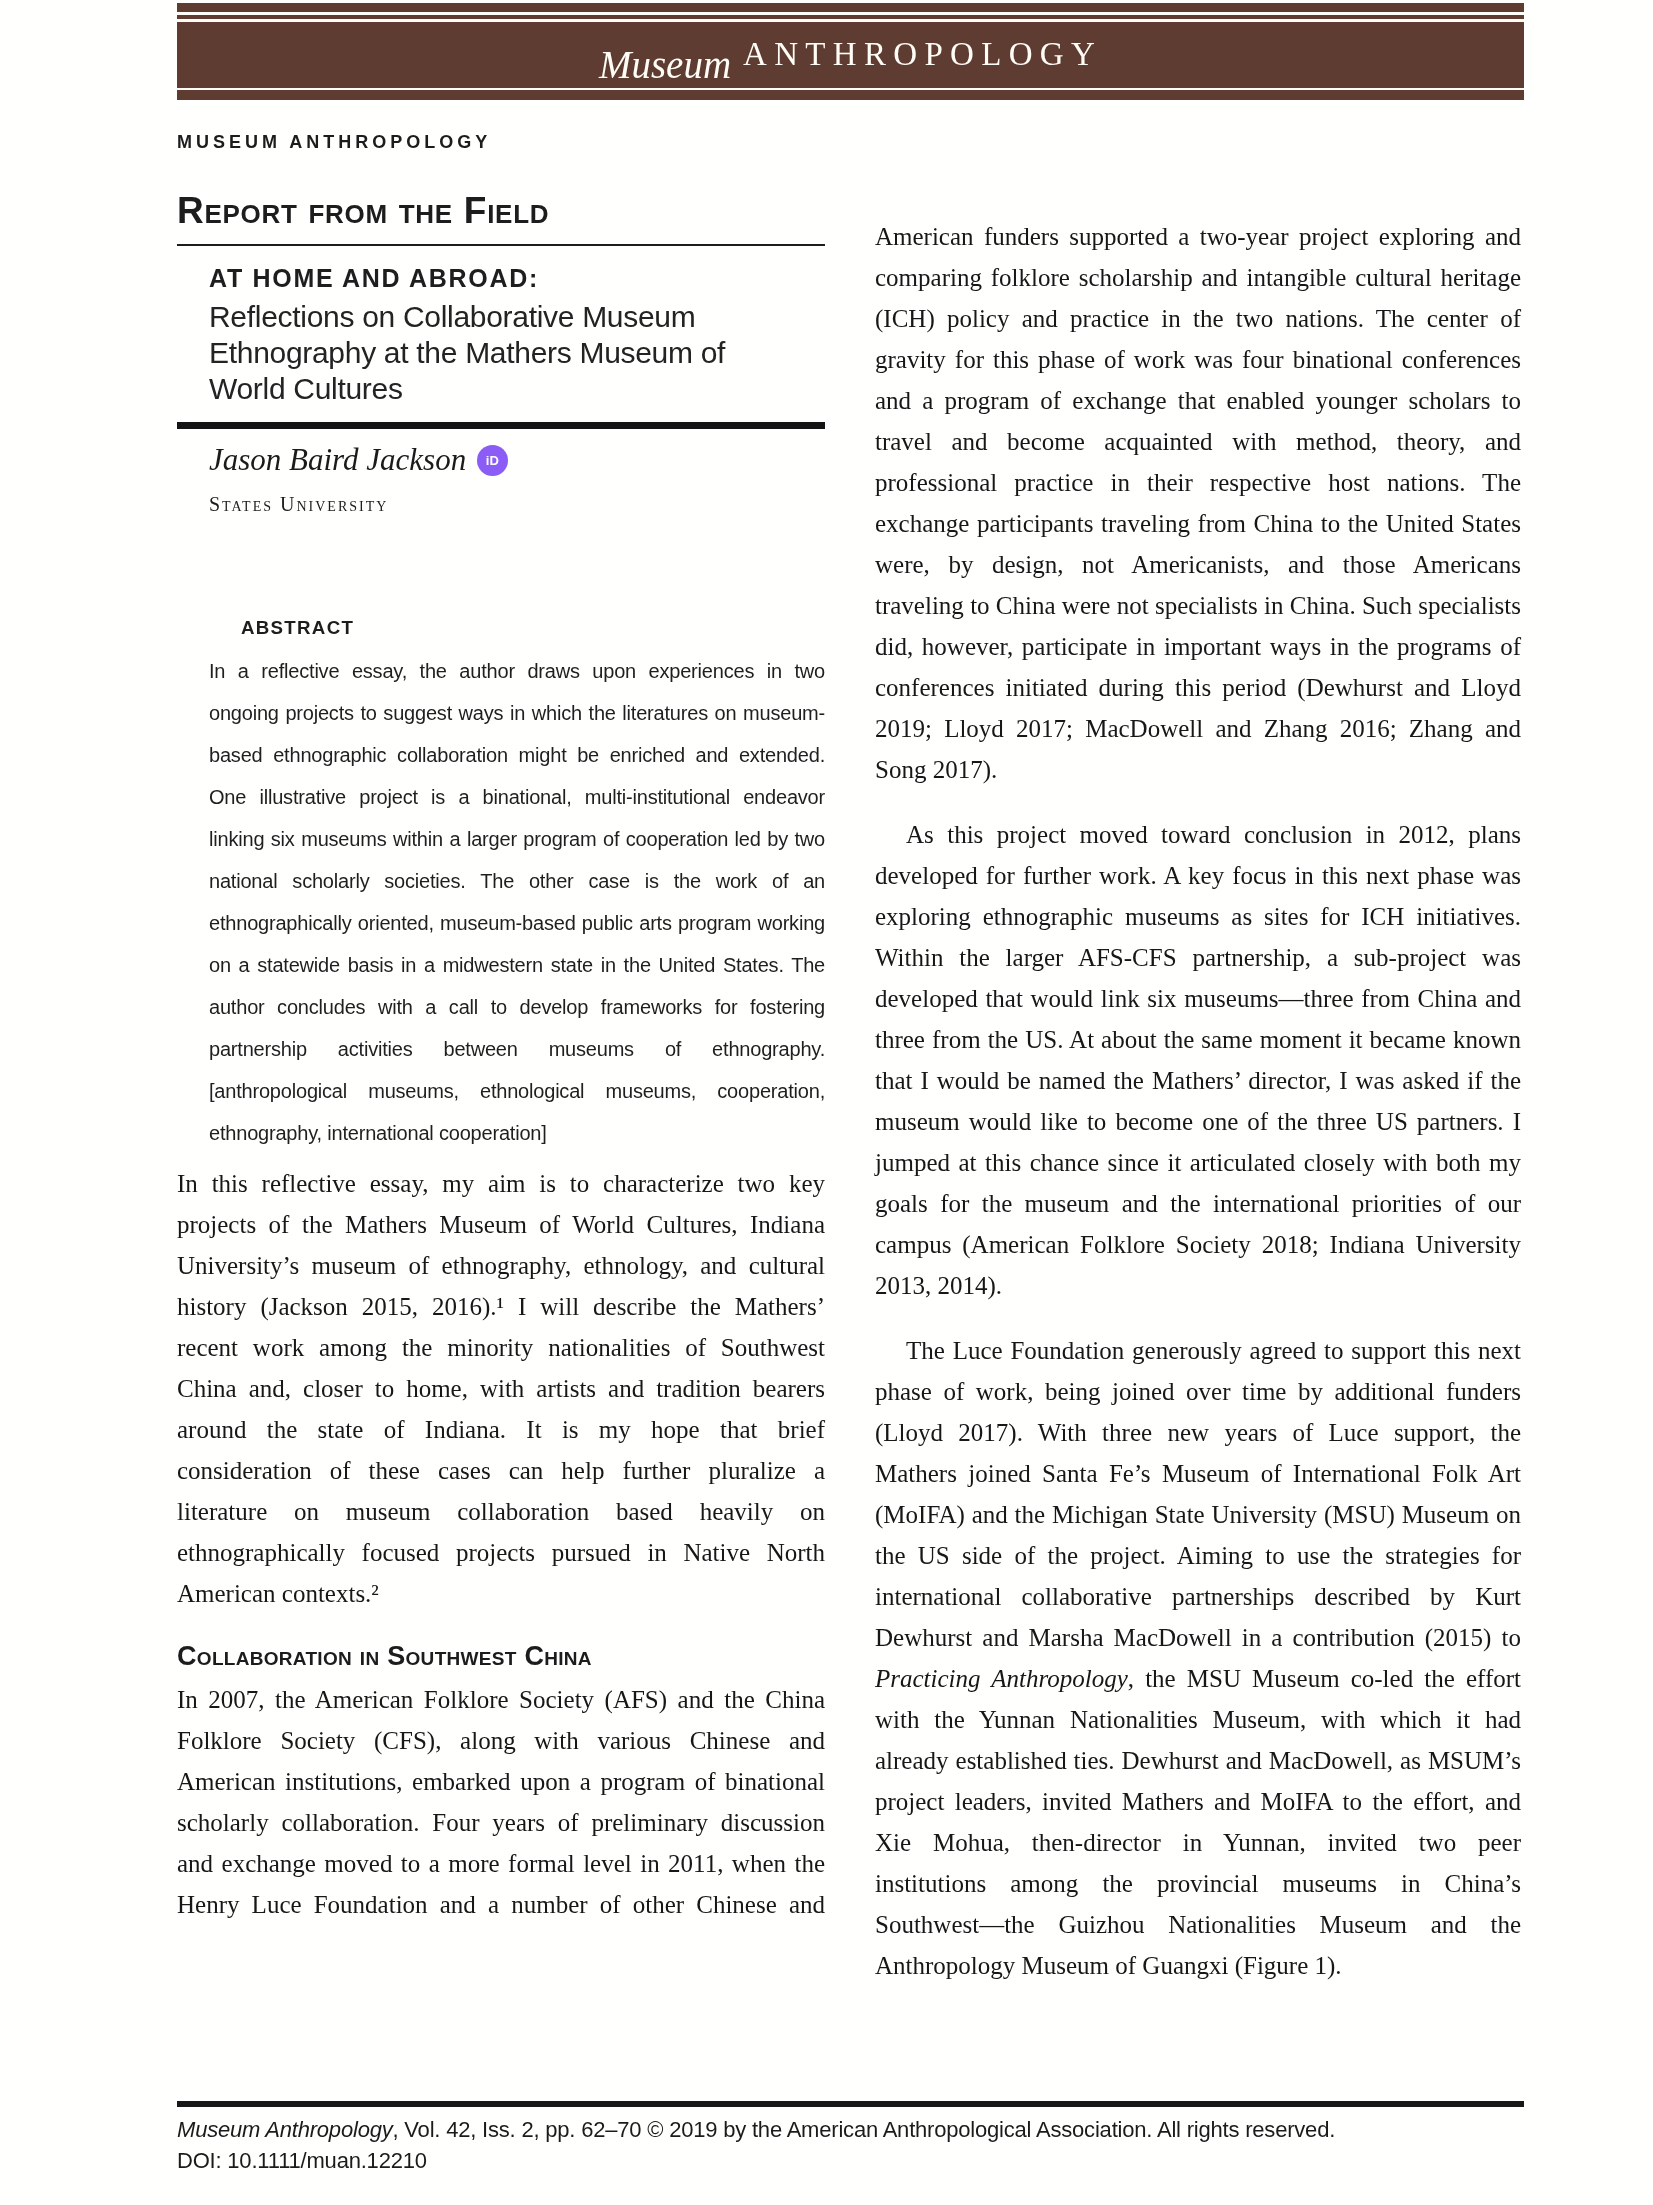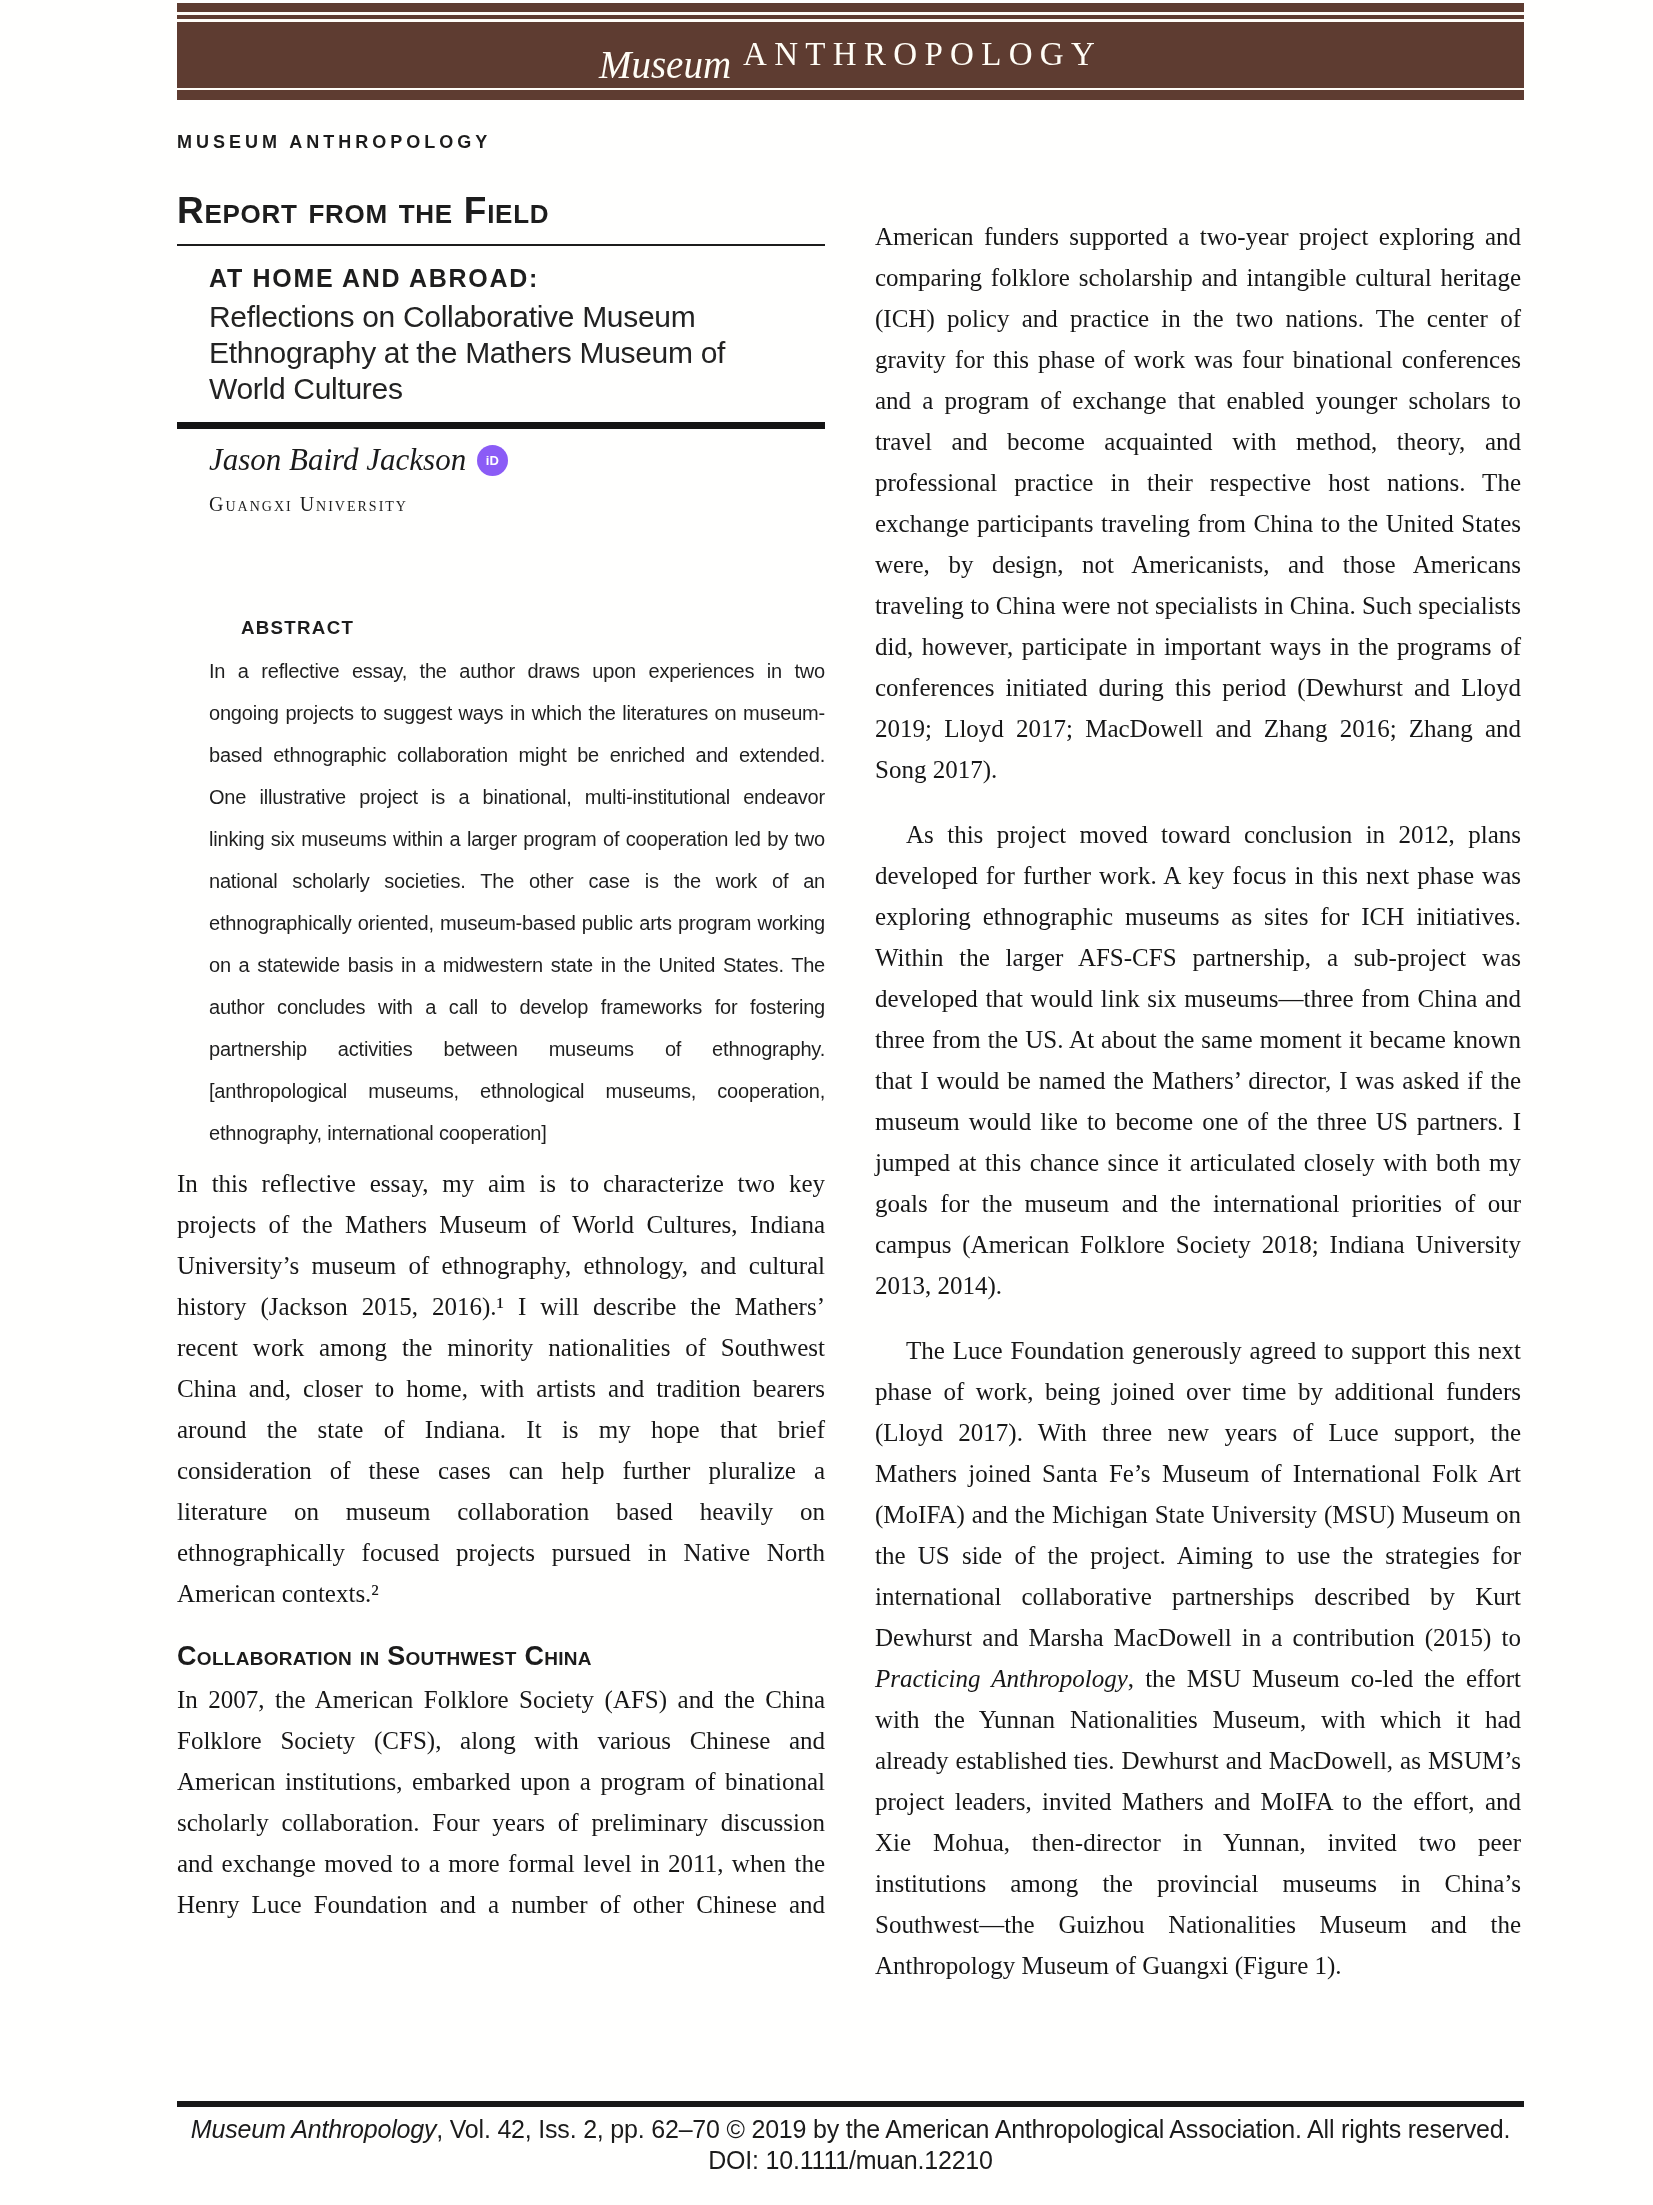--- a/index.html
+++ b/index.html
@@ -120,23 +120,22 @@
     color:#1c1c1c;
   }
   .col-left .body-para-2 { margin-top:6.7px; text-align-last:justify; }
   .col-right .indented { text-indent:31px; }
 
   
   .page-footer {
     position:absolute; left:177px; top:2101px; width:1347px;
     border-top:6px solid #181818;
     font-family:"Liberation Sans", sans-serif;
-    font-size:25px; line-height:31px; letter-spacing:-0.2px;
+    font-size:22px; line-height:31px; letter-spacing:-0.2px;
     color:#1b1b1b;
-    text-align:center;
   }
   .page-footer .footer-line-1 { margin-top:6.7px; }
 </style>
 </head>
 <body>
 
 <div class="page">
 
   <div class="banner">
     <div class="stripe stripe-1"></div>
@@ -156,21 +155,21 @@
 
     <div class="kicker">AT HOME AND ABROAD:</div>
     <div class="article-title">Reflections on Collaborative Museum Ethnography at the Mathers Museum of World Cultures</div>
 
     <div class="rule-thick"></div>
 
     <div class="author-row">
       <span class="author-name">Jason Baird Jackson</span>
       <span class="orcid-badge">iD</span>
     </div>
-    <div class="affiliation">Guangxi University</div>
+    <div class="affiliation">States University</div>
 
     <div class="abstract">
       <div class="abstract-label">ABSTRACT</div>
       <div class="abstract-text">In a reflective essay, the author draws upon experiences in two ongoing projects to suggest ways in which the literatures on museum-based ethnographic collaboration might be enriched and extended. One illustrative project is a binational, multi-institutional endeavor linking six museums within a larger program of cooperation led by two national scholarly societies. The other case is the work of an ethnographically oriented, museum-based public arts program working on a statewide basis in a midwestern state in the United States. The author concludes with a call to develop frameworks for fostering partnership activities between museums of ethnography. [anthropological museums, ethnological museums, cooperation, ethnography, international cooperation]</div>
     </div>
 
     <div class="body-para body-para-1">In this reflective essay, my aim is to characterize two key projects of the Mathers Museum of World Cultures, Indiana University’s museum of ethnography, ethnology, and cultural history (Jackson 2015, 2016).¹ I will describe the Mathers’ recent work among the minority nationalities of Southwest China and, closer to home, with artists and tradition bearers around the state of Indiana. It is my hope that brief consideration of these cases can help further pluralize a literature on museum collaboration based heavily on ethnographically focused projects pursued in Native North American contexts.²</div>
 
     <div class="section-heading">Collaboration in Southwest China</div>
 

